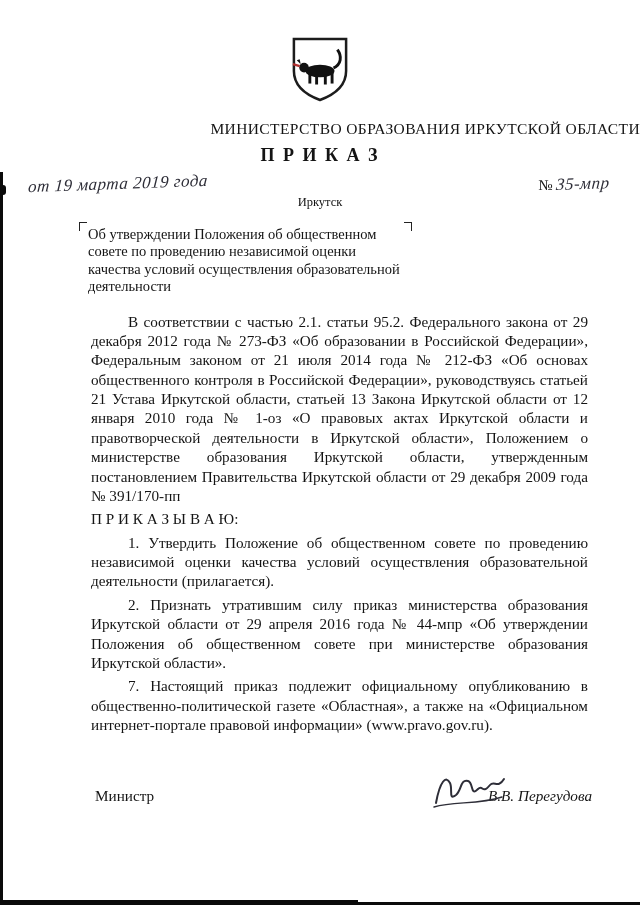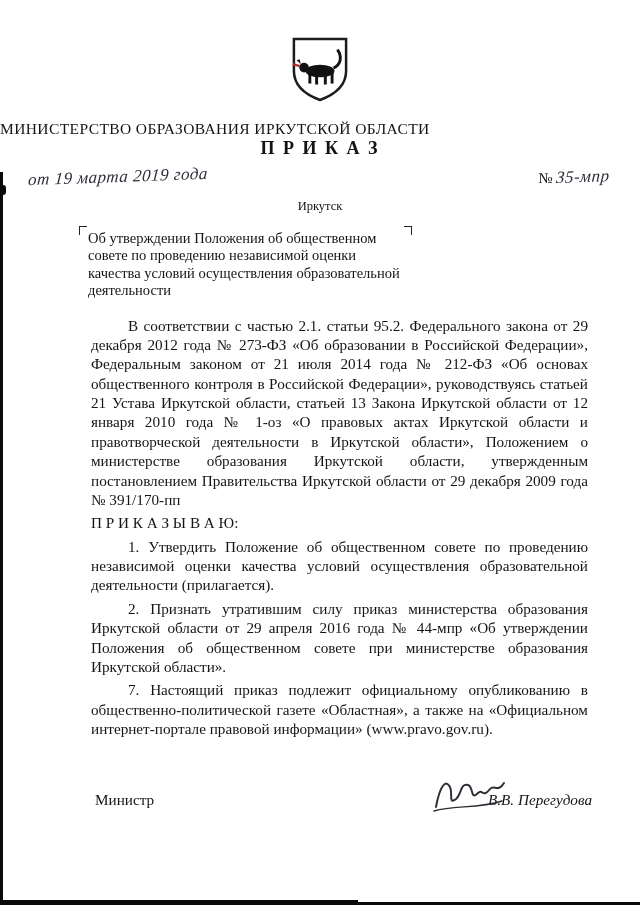--- a/index.html
+++ b/index.html
@@ -11,31 +11,32 @@
     position:relative;
     overflow:hidden;
   }
   .page { padding-top:36px; position:relative; }
 
   
   .emblem-wrap { width:58px; margin:0 auto; }
 
   
   .ministry {
-    text-align:left;
+    text-align:right;
     font-size:15.5px;
     letter-spacing:0.4px;
     margin-top:12px;
     white-space:nowrap;
   }
   .doc-type {
     text-align:center;
     font-size:18px;
     font-weight:bold;
     letter-spacing:2px;
+    margin-top:7px;
   }
 
   
   .dateline {
     display:flex;
     justify-content:space-between;
     align-items:flex-end;
     padding:0 30px 0 28px;
     margin-top:2px;
     height:26px;
@@ -47,21 +48,21 @@
     letter-spacing:0.5px;
     transform:rotate(-2deg) skewX(-6deg);
     display:inline-block;
   }
   .number-group { display:flex; align-items:flex-end; gap:4px; }
   .number-sign { font-size:15px; }
 
   .city {
     text-align:center;
     font-size:12.5px;
-    margin-top:12px;
+    margin-top:1px;
   }
 
   
   .subject {
     margin:16px 0 0 88px;
     width:312px;
     font-size:14.5px;
     line-height:1.2;
     position:relative;
   }

